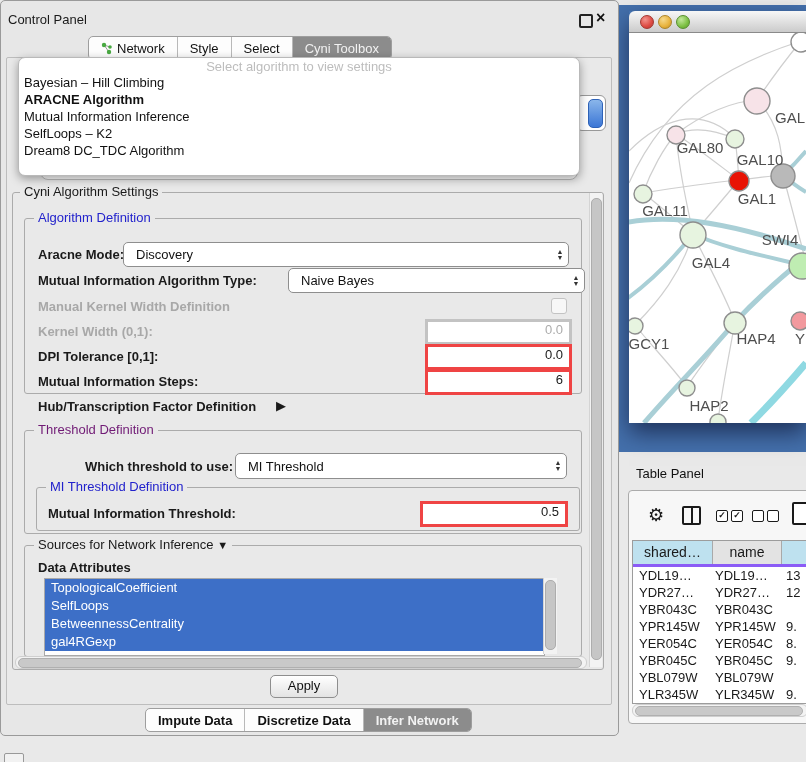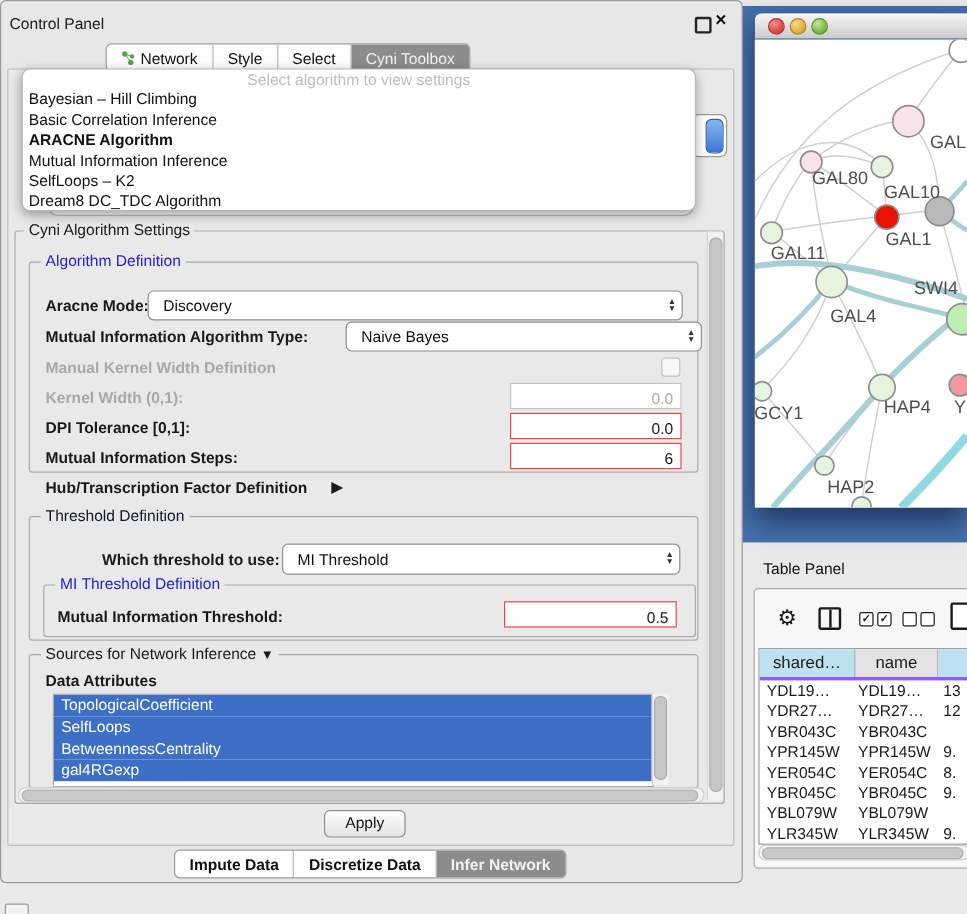--- a/index.html
+++ b/index.html
@@ -23,27 +23,27 @@
   .popup .ph{display:block;text-align:center;color:#BDBDBD;font-size:13px;height:15px;line-height:15px}
   .popup .it{display:block;padding-left:5px;height:17px;line-height:17px;font-size:13px;color:#111;white-space:nowrap}
   .ghost-combo{left:40px;top:148px;width:536px;height:30px;border:1px solid #BBB;border-radius:8px;background:#FAFAFA;z-index:1}
   .ghost-combo span{position:absolute;left:16px;top:8px;color:#B9B9B9}
   .mini-combo{left:576px;top:95px;width:28px;height:34px;border:1px solid #999;border-radius:6px;background:#FFF;z-index:2}
   .mini-combo .blue{position:absolute;right:2px;top:3px;width:13px;height:27px;border-radius:5px;background:linear-gradient(#8AB6EA,#3B76D6);border:1px solid #2E62B8}
   
   .grp{border:1px solid #ABABAB;border-radius:3px}
   .legend{position:absolute;background:#E9E9E9;padding:0 4px;line-height:14px;white-space:nowrap}
   .lg-blue{color:#2222CC}
-  .lg-green{color:#0f172a}
+  .lg-green{color:#701a75}
   
   .combo{background:#FFF;border:1px solid #8E8E8E;border-radius:5px;display:flex;align-items:center}
   .combo .cv{flex:1;padding-left:12px;color:#111;white-space:nowrap;overflow:hidden}
   .stepper{width:16px;display:flex;flex-direction:column;align-items:center;justify-content:center;color:#333;border-left:0}
   .stepper i{font-style:normal;font-size:7px;line-height:6px}
-  .field{background:#FFF;border:1px solid #ef4444;display:flex;align-items:flex-end;justify-content:flex-end}
+  .field{background:#FFF;border:3px solid #ef4444;display:flex;align-items:flex-start;justify-content:flex-end}
   .field span{padding-right:6px}
   .field.dis{border-color:#C3C3C3}
   .field.dis span{color:#ACACAC}
   .chk{width:14px;height:14px;border:1px solid #C3C3C3;border-radius:3px;background:#F7F7F7}
   .lbl{white-space:nowrap}
   .dis-lbl{color:#A8A8A8}
   
   .attr-list{background:#FFF;border:1px solid #A9A9A9;overflow:hidden}
   .attr-list .li{height:18px;line-height:18px;background:#3D6FC7;color:#FFF;padding-left:6px;white-space:nowrap}
   .vsb{background:#F3F3F3;border-left:1px solid #D4D4D4}
@@ -197,21 +197,20 @@
 <div class="abs mini-combo">
     <span class="blue"></span>
   </div>
 <div class="abs ghost-combo">
   <span>gal-filtered sif default node</span>
 </div>
 
 <div class="abs popup">
   <span class="ph">Select algorithm to view settings</span>
   <span class="it">Bayesian – Hill Climbing</span>
-  <span class="it">Basic Correlation Inference</span>
   <span class="it b">ARACNE Algorithm</span>
   <span class="it">Mutual Information Inference</span>
   <span class="it">SelfLoops – K2</span>
   <span class="it">Dream8 DC_TDC Algorithm</span>
 </div>
 
 <div class="abs grp" style="left:12px;top:192px;width:590px;height:476px"></div>
 <span class="abs legend" style="left:20px;top:185px">Cyni Algorithm Settings</span>
 
 <div class="abs vsb" style="left:589px;top:193px;width:12px;height:474px">

